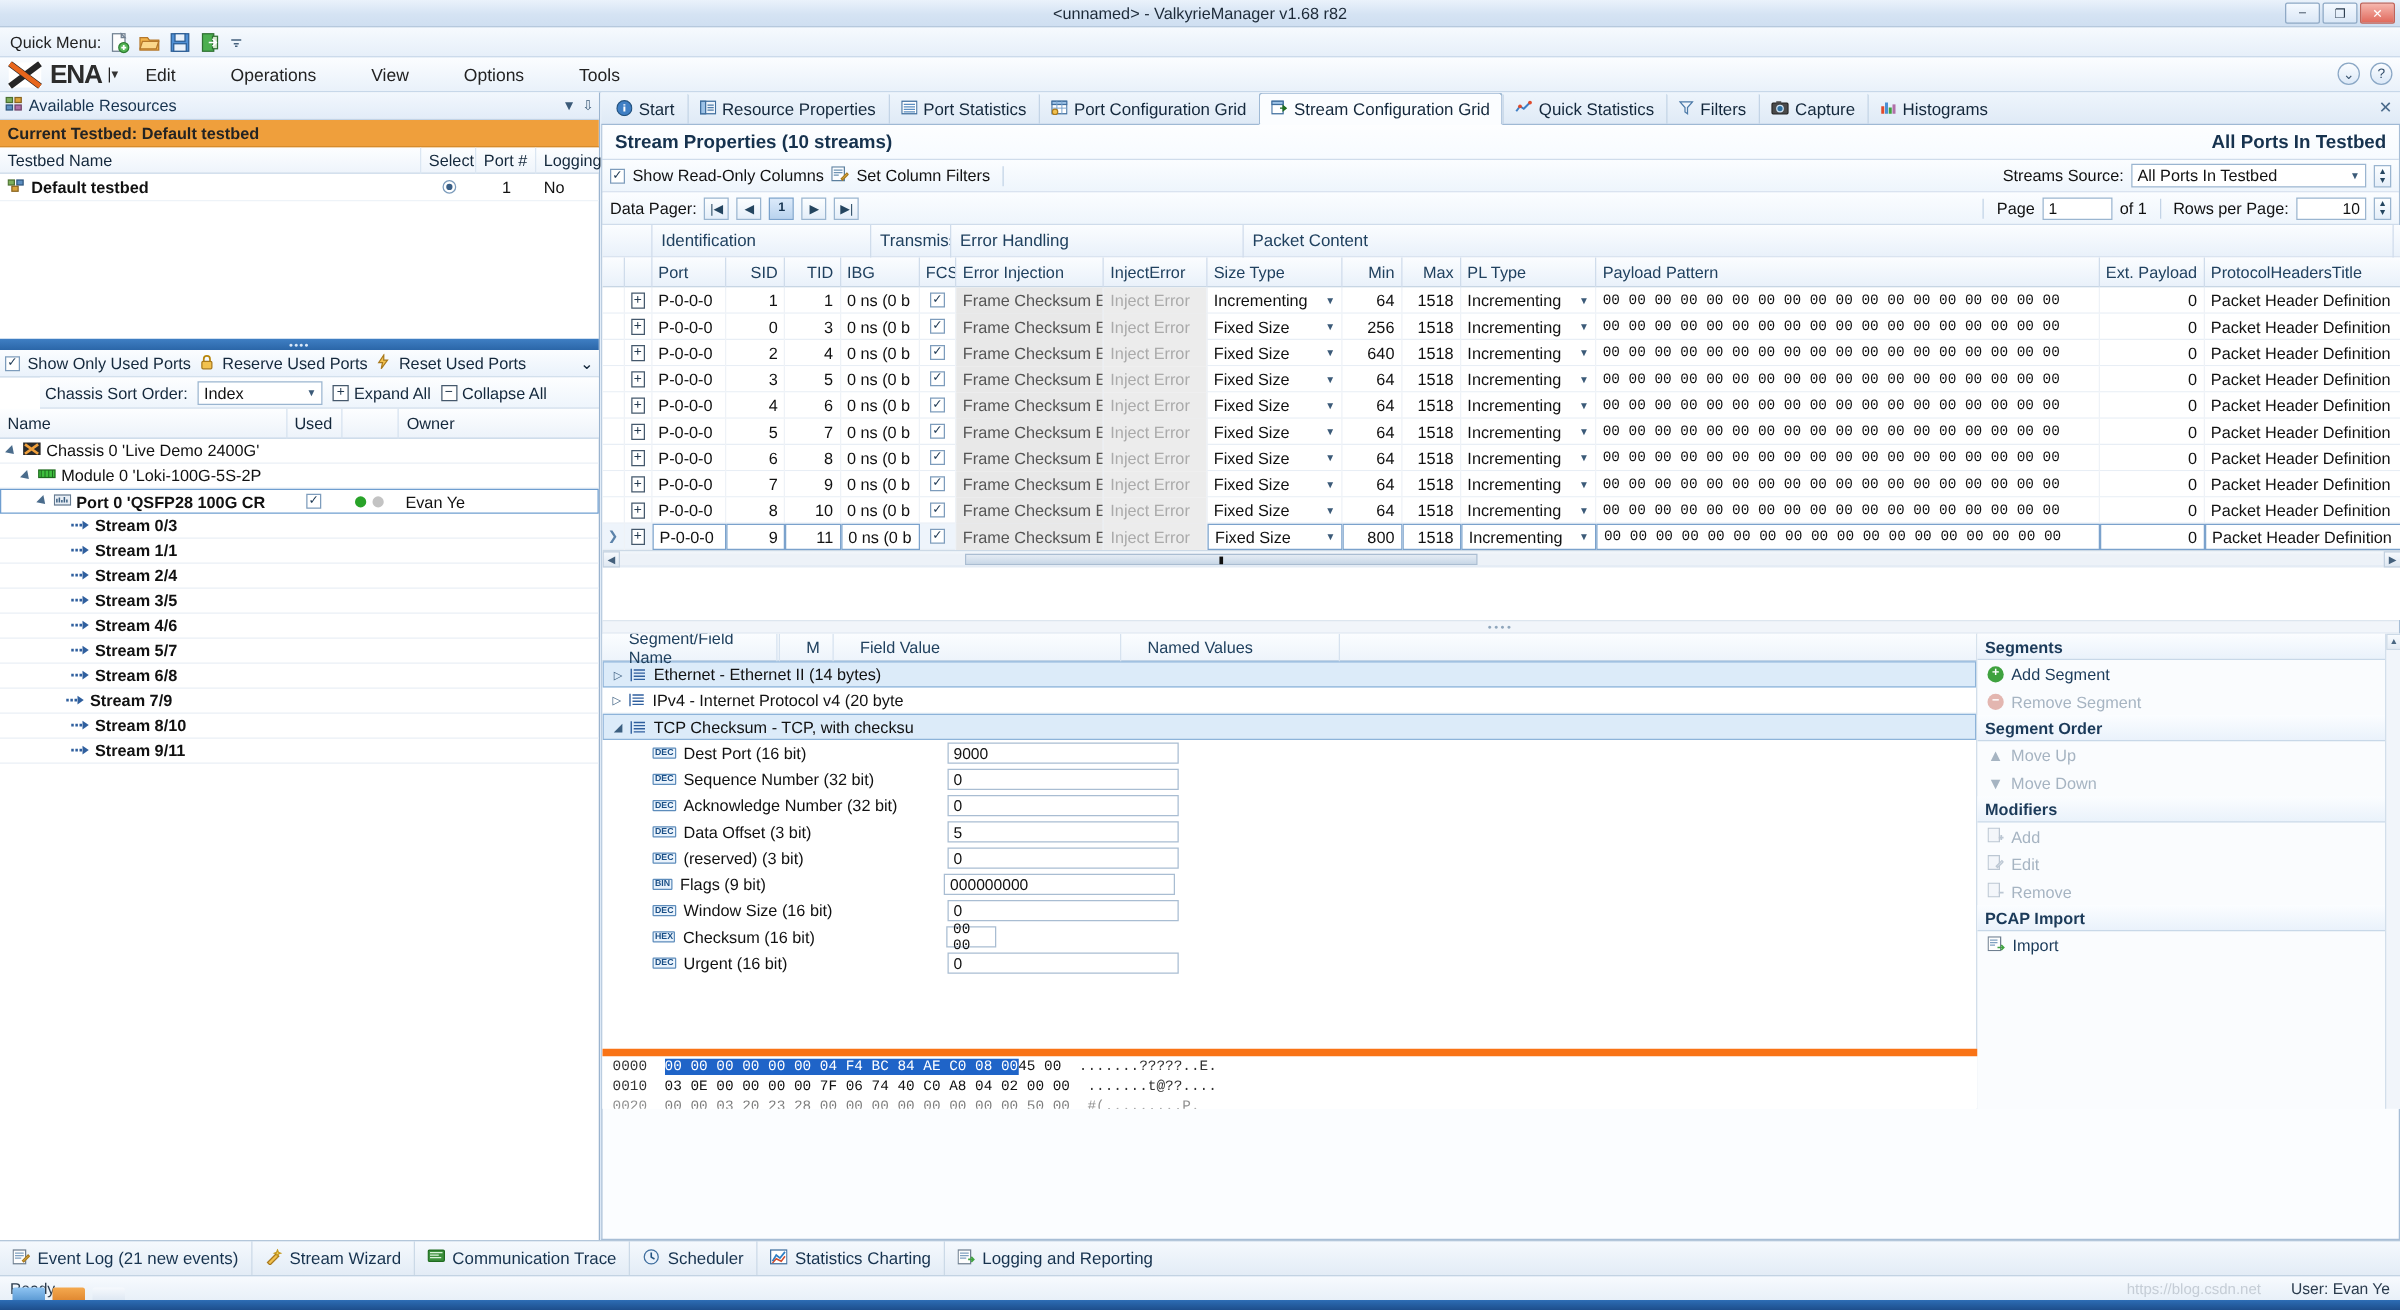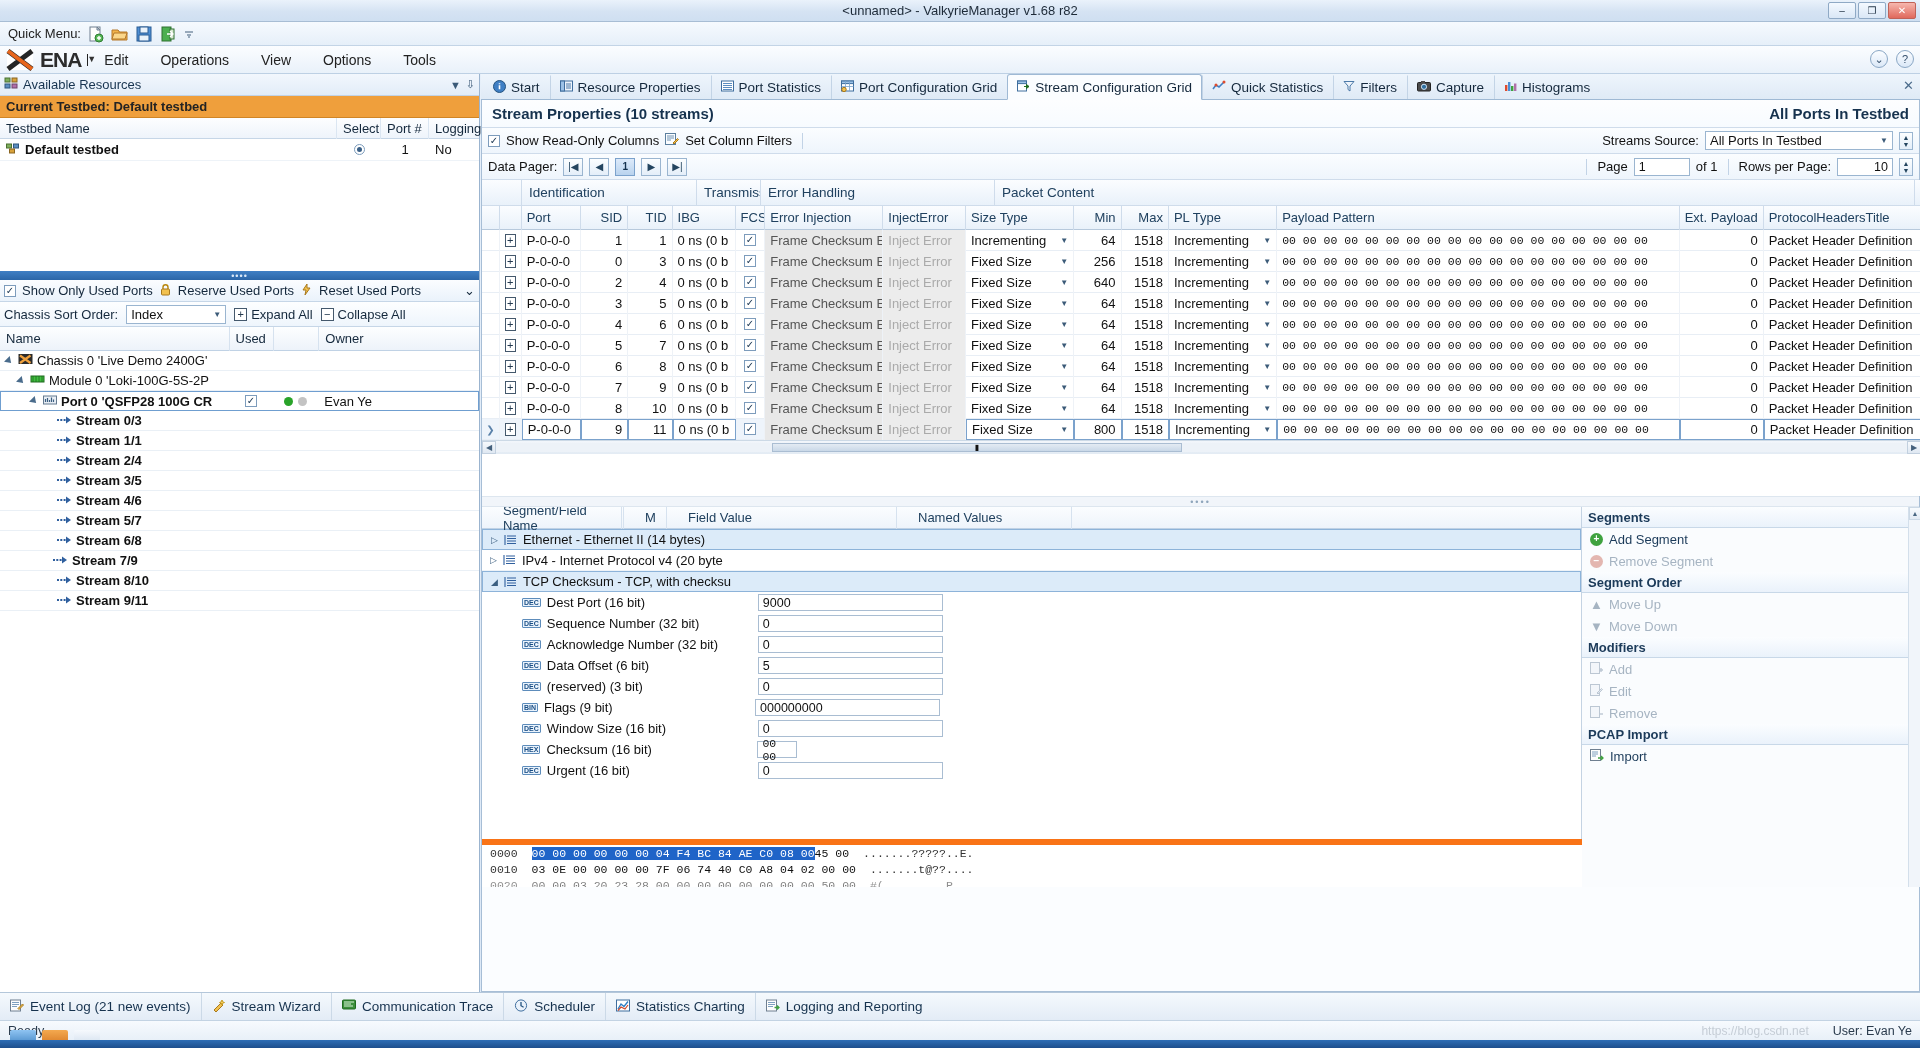--- a/index.html
+++ b/index.html
@@ -41,21 +41,21 @@
     display:flex; align-items:center; gap:6px; padding-left:8px;
   }
   .quickbar .lbl{font-size:13px;color:#222;}
   .qicon{width:18px;height:18px;display:inline-block;position:relative;}
 
   
   .menubar{
     position:absolute; left:0; top:46px; width:1920px; height:28px;
     background: linear-gradient(180deg,#fbfdff 0%,#e9f1fa 100%);
     border-bottom:1px solid #bdd0e4;
-    display:flex; align-items:center; gap:0px;
+    display:flex; align-items:center; gap:12px;
   }
   .logo{display:flex;align-items:center;padding-left:6px;gap:4px;}
   .logo .x{
     width:30px;height:22px;position:relative;display:inline-block;
   }
   .logo .xtxt{font-weight:bold;font-size:21px;letter-spacing:-1px;color:#2c2c2c;}
   .logo .caret{font-size:9px;color:#333;margin-left:2px;}
   .menubar .mi{padding:4px 16px;font-size:14px;color:#222;cursor:default;}
   .menuright{position:absolute;right:6px;top:4px;display:flex;gap:8px;align-items:center;}
   .circ{width:18px;height:18px;border-radius:50%;border:1px solid #8aa7c5;background:linear-gradient(180deg,#fbfdff,#dbe8f7);display:flex;align-items:center;justify-content:center;font-size:11px;color:#35506c;}
@@ -87,21 +87,21 @@
 
   .splitdots{height:9px;background:linear-gradient(180deg,#3f7fc4,#2b66a8);display:flex;align-items:center;justify-content:center;color:#dbe9f8;font-size:9px;letter-spacing:1px;}
 
   .toolrow{
     height:22px;background:linear-gradient(180deg,#fbfdff,#eaf2fb);border-bottom:1px solid #c6d6e7;
     display:flex;align-items:center;gap:6px;padding:0 4px;font-size:13px;color:#14283c;
   }
   .toolrow .grow{flex:1;}
   .sortrow{
     height:25px;background:linear-gradient(180deg,#fdfeff,#eef5fc);border-bottom:1px solid #c6d6e7;
-    display:flex;align-items:center;gap:8px;padding:0 4px;font-size:13px;color:#14283c;
+    display:flex;align-items:center;gap:8px;padding:0 4px;font-size:13px;color:#14283c;margin-left:32px;
   }
   .combo{
     height:19px;min-width:100px;border:1px solid #9ab5d0;background:#fff;
     display:flex;align-items:center;justify-content:space-between;padding:0 4px;font-size:13px;
   }
   .combo .cv{color:#111;}
   .combo .ca{font-size:8px;color:#3b5a78;}
 
   .treehdr{
     height:24px;background:linear-gradient(180deg,#fdfeff,#edf3fa);border-bottom:1px solid #c0d2e5;
@@ -1149,21 +1149,21 @@
               </div>
               <div class="fieldrow">
                 <span class="tagico">DEC</span>
                 <span class="fieldname">Acknowledge Number (32 bit)</span>
                 <span class="finput">
                   <span>0</span>
                 </span>
               </div>
               <div class="fieldrow">
                 <span class="tagico">DEC</span>
-                <span class="fieldname">Data Offset (6 bit)</span>
+                <span class="fieldname">Data Offset (3 bit)</span>
                 <span class="finput">
                   <span>5</span>
                 </span>
               </div>
               <div class="fieldrow">
                 <span class="tagico">DEC</span>
                 <span class="fieldname">(reserved) (3 bit)</span>
                 <span class="finput">
                   <span>0</span>
                 </span>

